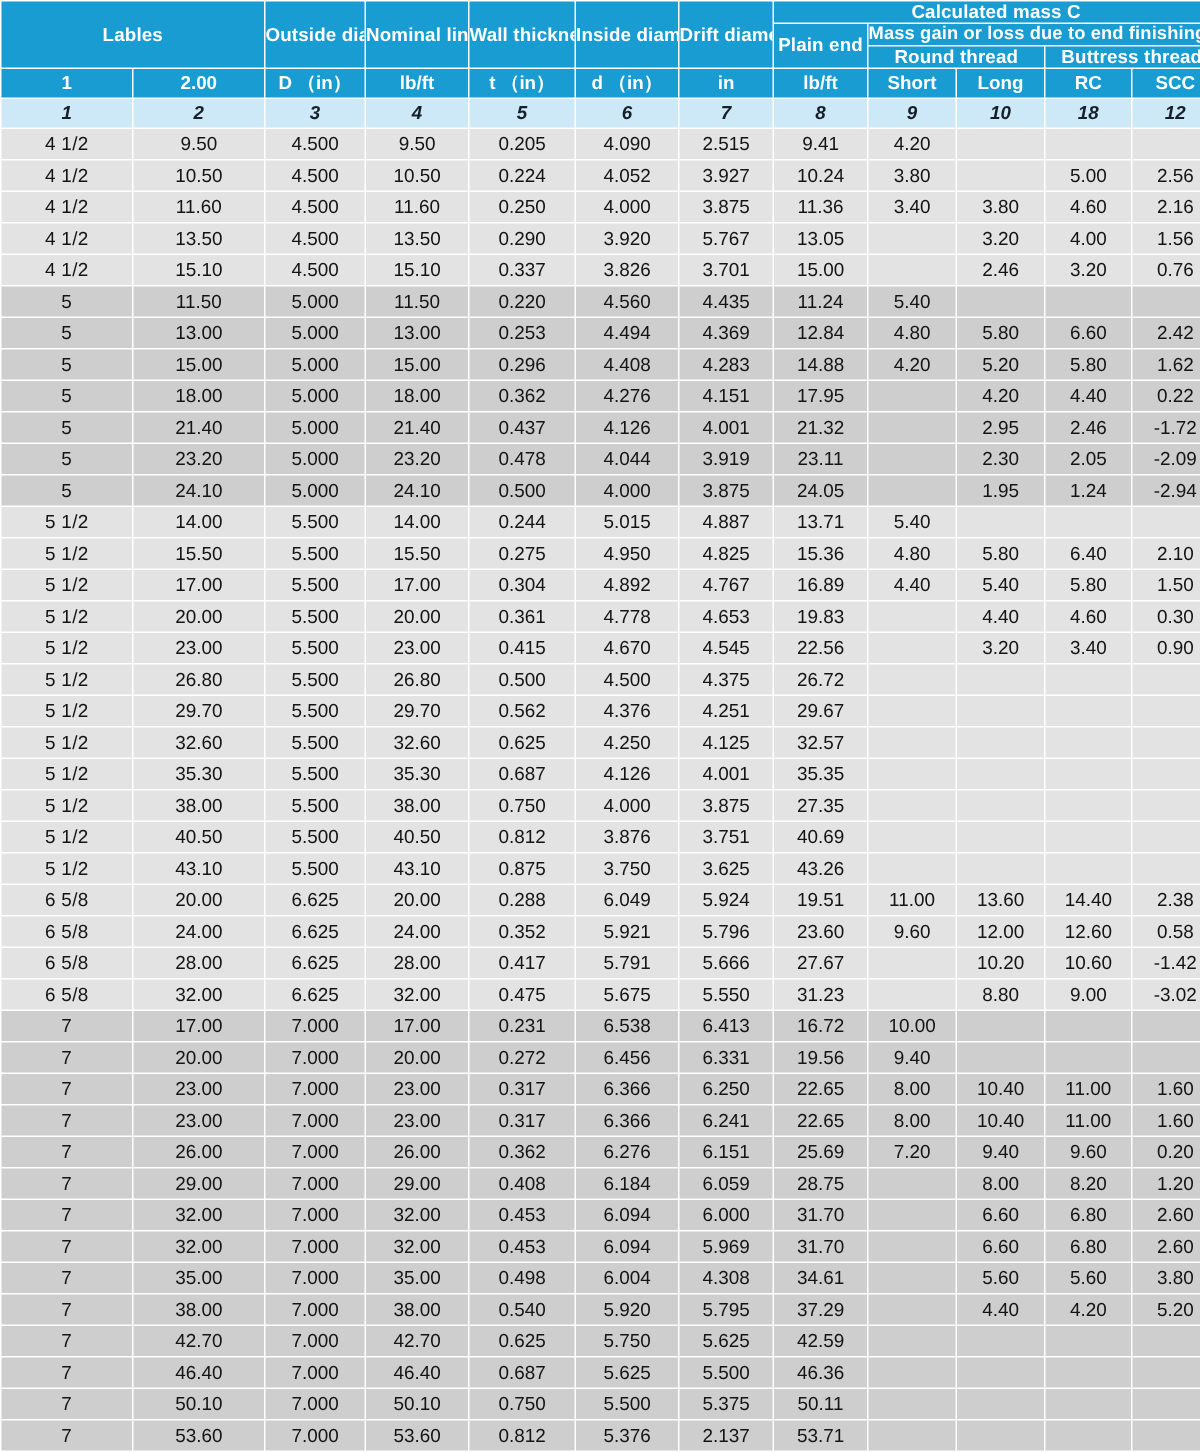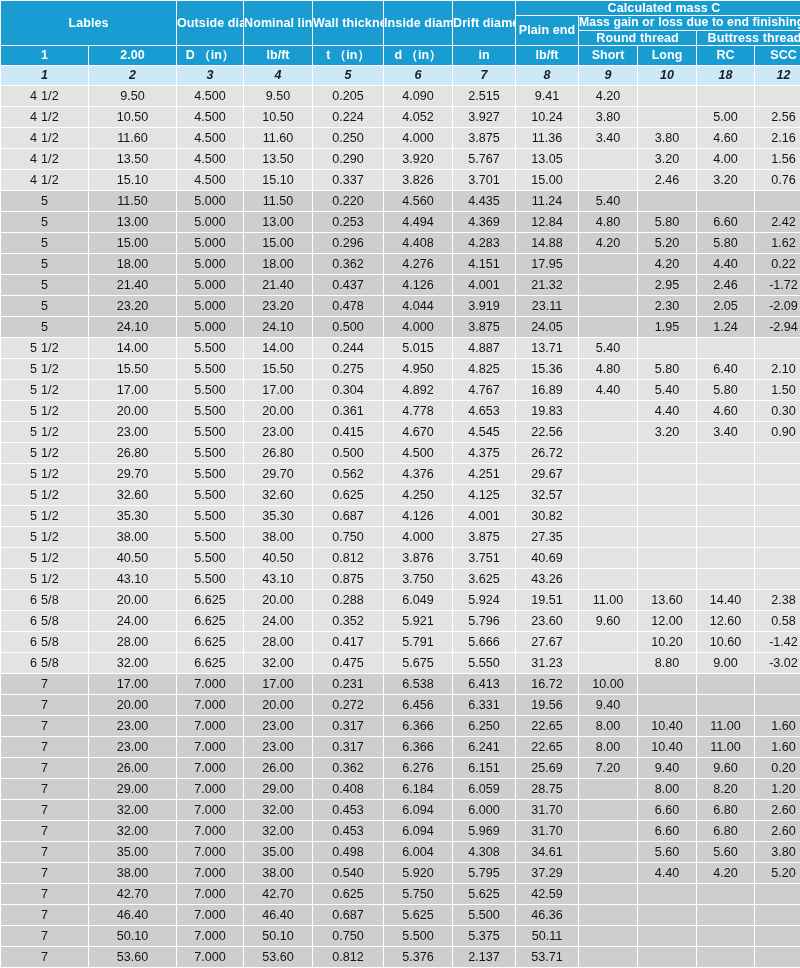--- a/index.html
+++ b/index.html
@@ -434,21 +434,21 @@
           <td class="cell"></td>
         </tr>
         <tr class="band-a">
           <td class="cell lbl">5 1/2</td>
           <td class="cell">35.30</td>
           <td class="cell">5.500</td>
           <td class="cell">35.30</td>
           <td class="cell">0.687</td>
           <td class="cell">4.126</td>
           <td class="cell">4.001</td>
-          <td class="cell">30.82</td>
+          <td class="cell">35.35</td>
           <td class="cell"></td>
           <td class="cell"></td>
           <td class="cell"></td>
           <td class="cell"></td>
         </tr>
         <tr class="band-a">
           <td class="cell lbl">5 1/2</td>
           <td class="cell">38.00</td>
           <td class="cell">5.500</td>
           <td class="cell">38.00</td>

